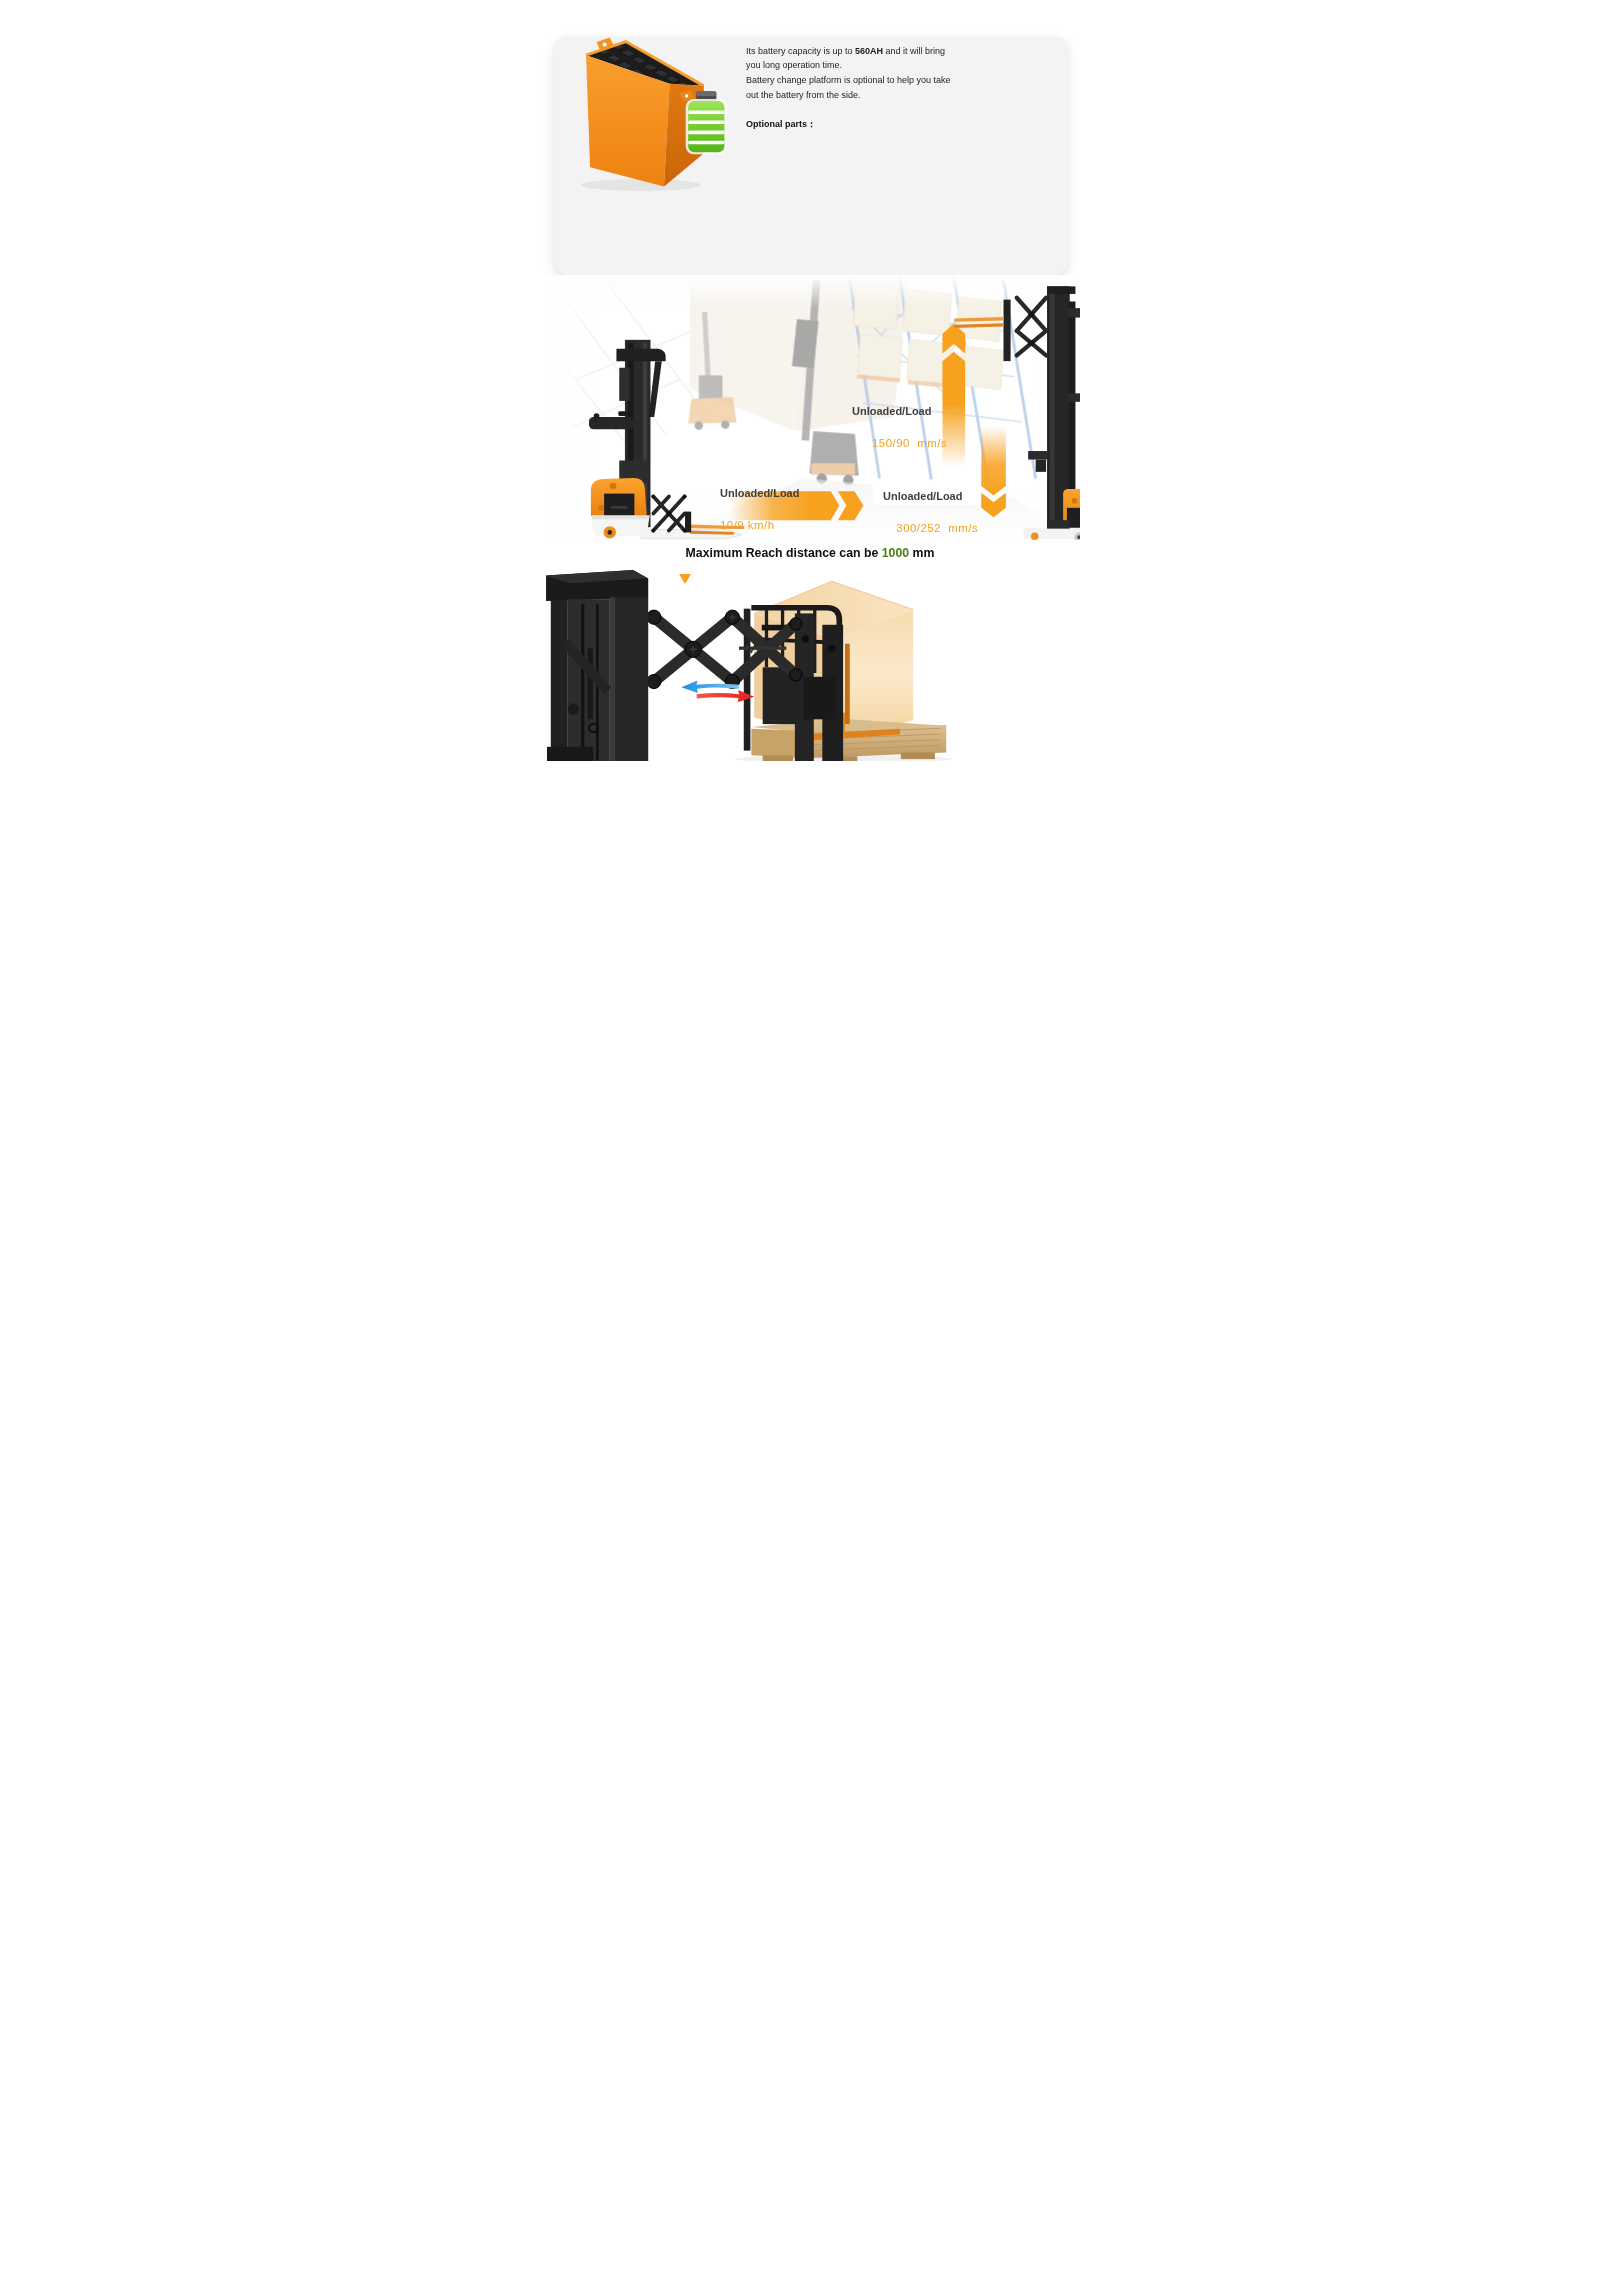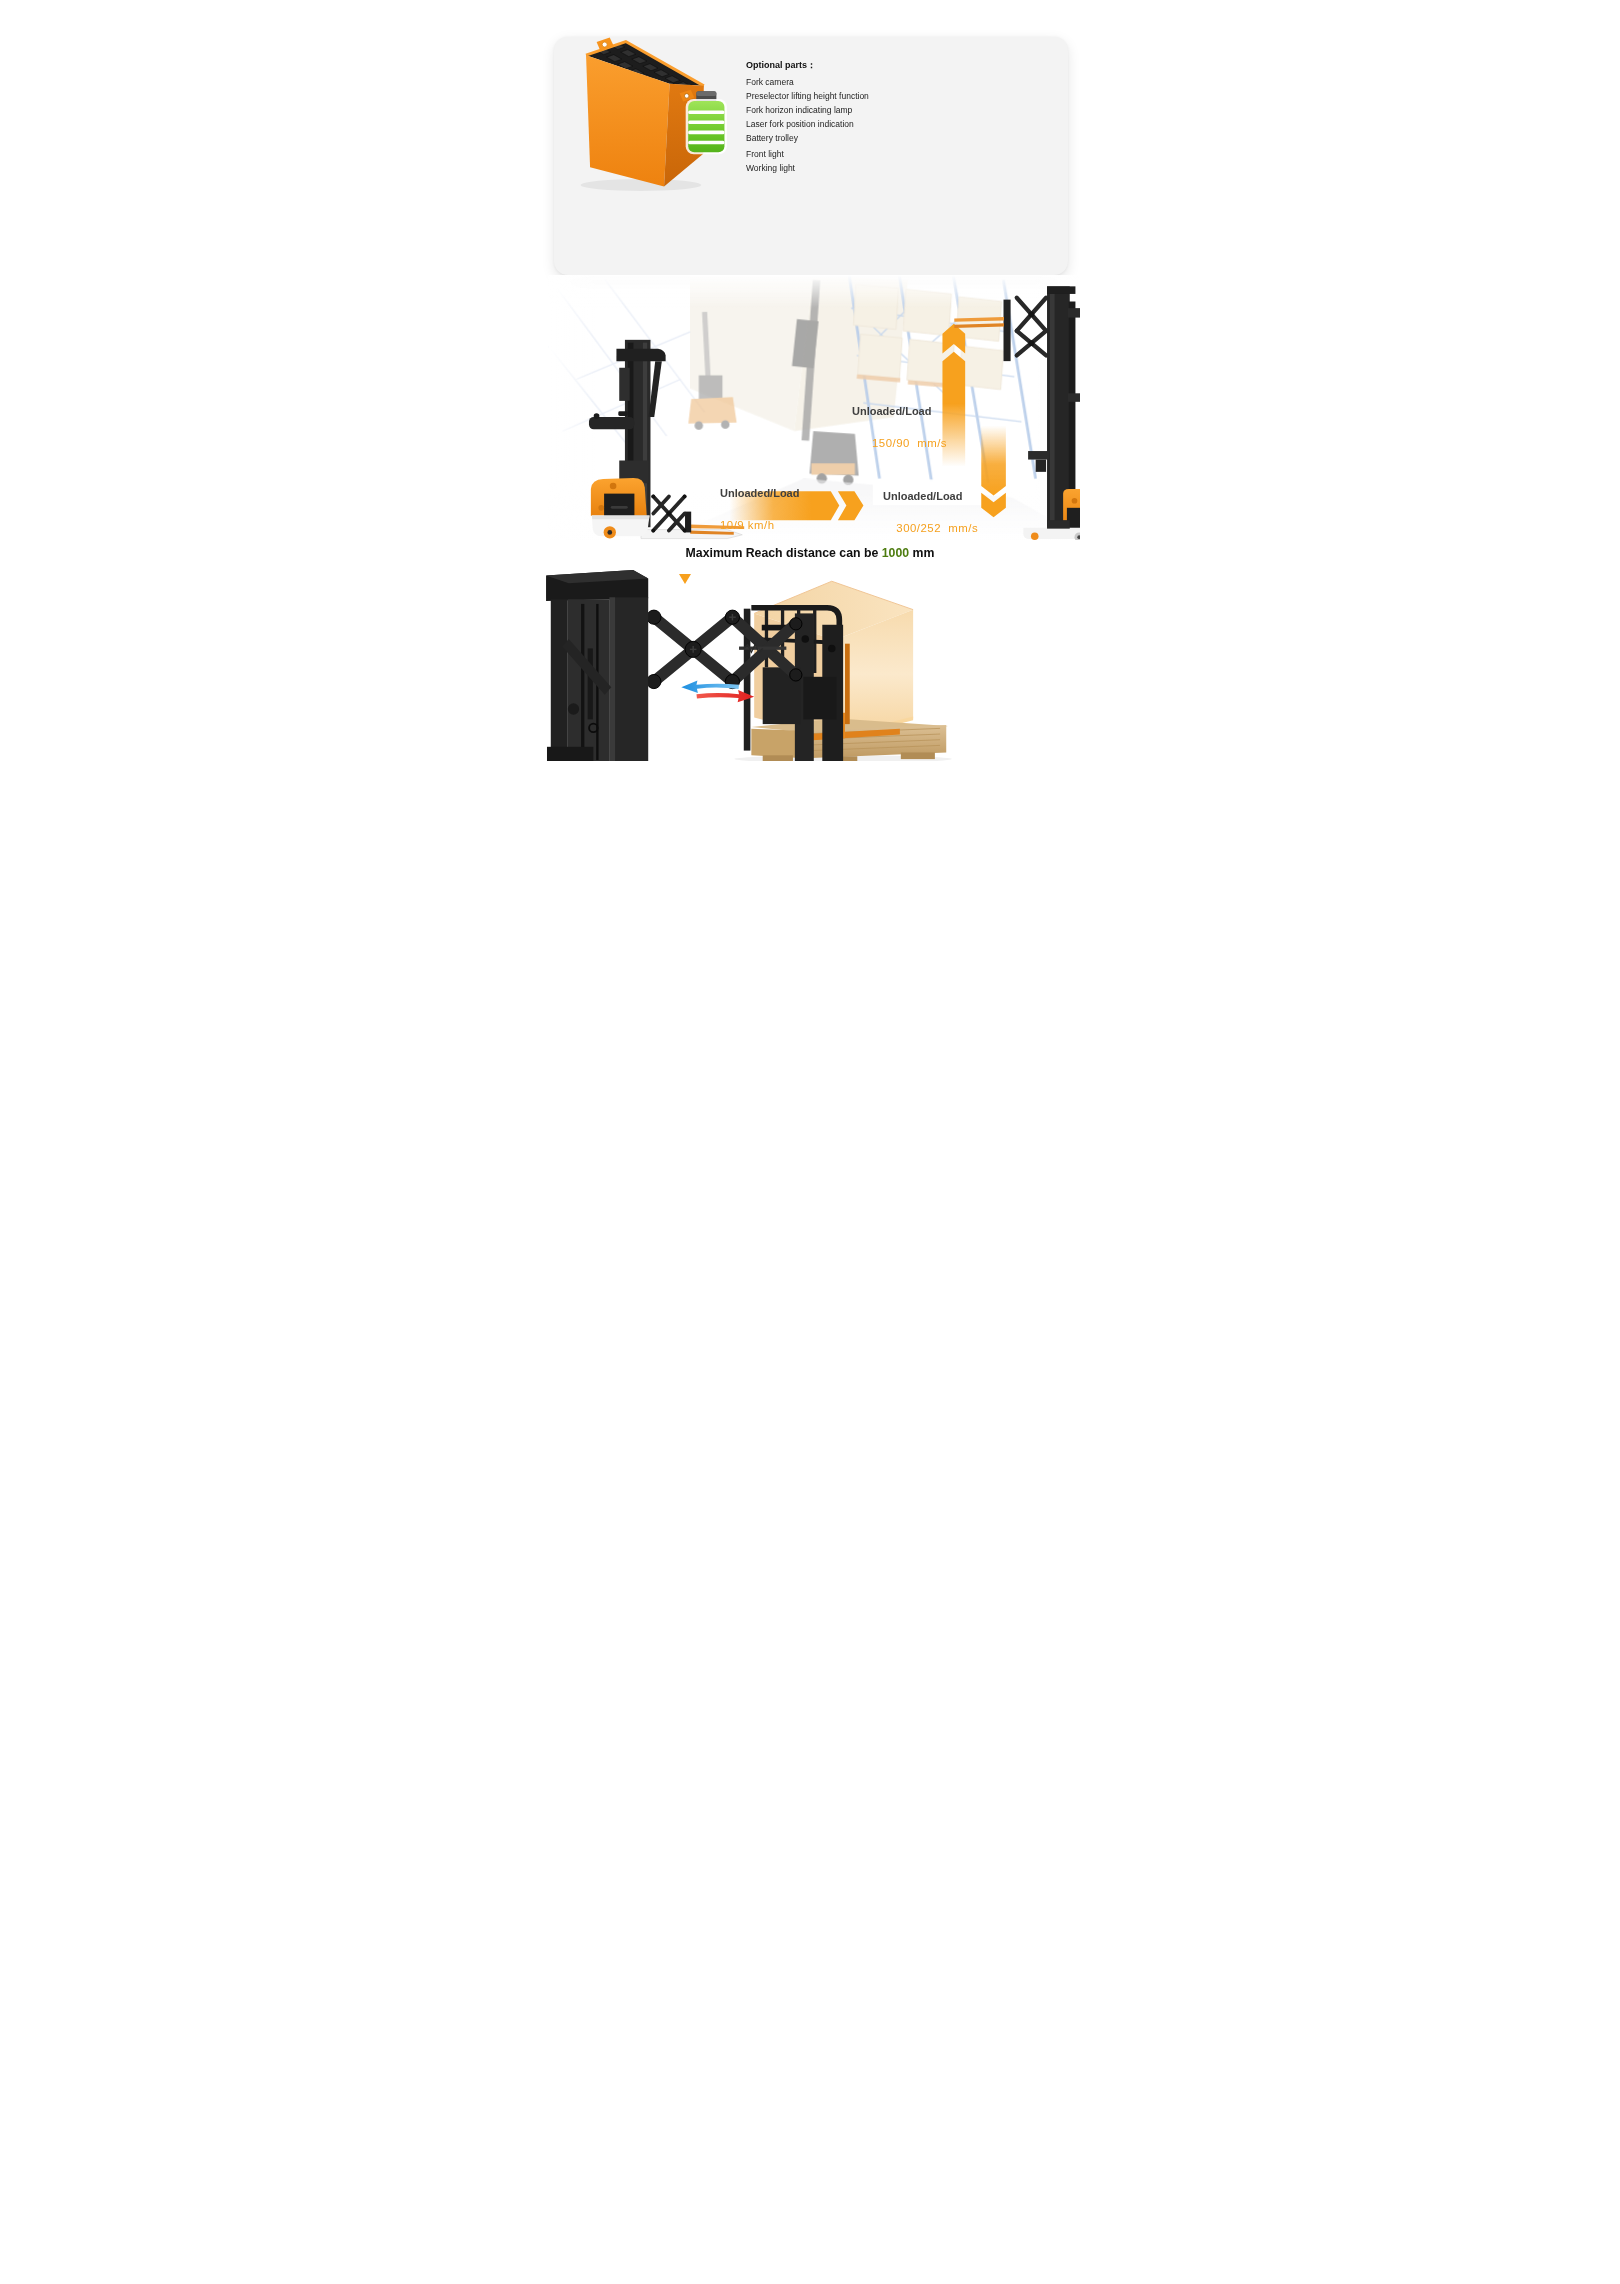--- a/index.html
+++ b/index.html
@@ -104,31 +104,26 @@
             <rect x="214" y="150" width="72" height="7" rx="3"></rect>
             <rect x="214" y="170" width="72" height="7" rx="3"></rect>
             <rect x="214" y="190" width="72" height="7" rx="3"></rect>
             <rect x="214" y="210" width="72" height="7" rx="3"></rect>
           </g>
         </g>
       </svg>
     </div>
 
     <div class="card-text">
+      <p class="para"><span>Its battery capacity is up to </span><span class="bold">560AH</span><span> and it will bring</span><br>
+      <span>you long operation time.</span><br>
+      <span>Battery change platform is optional to help you take</span><br>
+      <span>out the battery from the side.</span></p>
 
       <p class="opt-head">Optional parts：</p>
-      <ul class="opt-list">
-        <li>Fork camera</li>
-        <li>Preselector lifting height function</li>
-        <li>Fork horizon indicating lamp</li>
-        <li>Laser fork position indication</li>
-        <li>Battery trolley</li>
-        <li class="gap">Front light</li>
-        <li>Working light</li>
-      </ul>
     </div>
   </section>
 
   <section class="mid">
     <svg width="540" height="265" viewBox="0 0 1140 560">
       <defs>
         <linearGradient id="gUp" x1="0" y1="0" x2="0" y2="1">
           <stop offset="0" stop-color="#F7A11E"></stop>
             <stop offset="0.45" stop-color="#F7A11E"></stop>
             <stop offset="1" stop-color="#F7A11E" stop-opacity="0"></stop>

